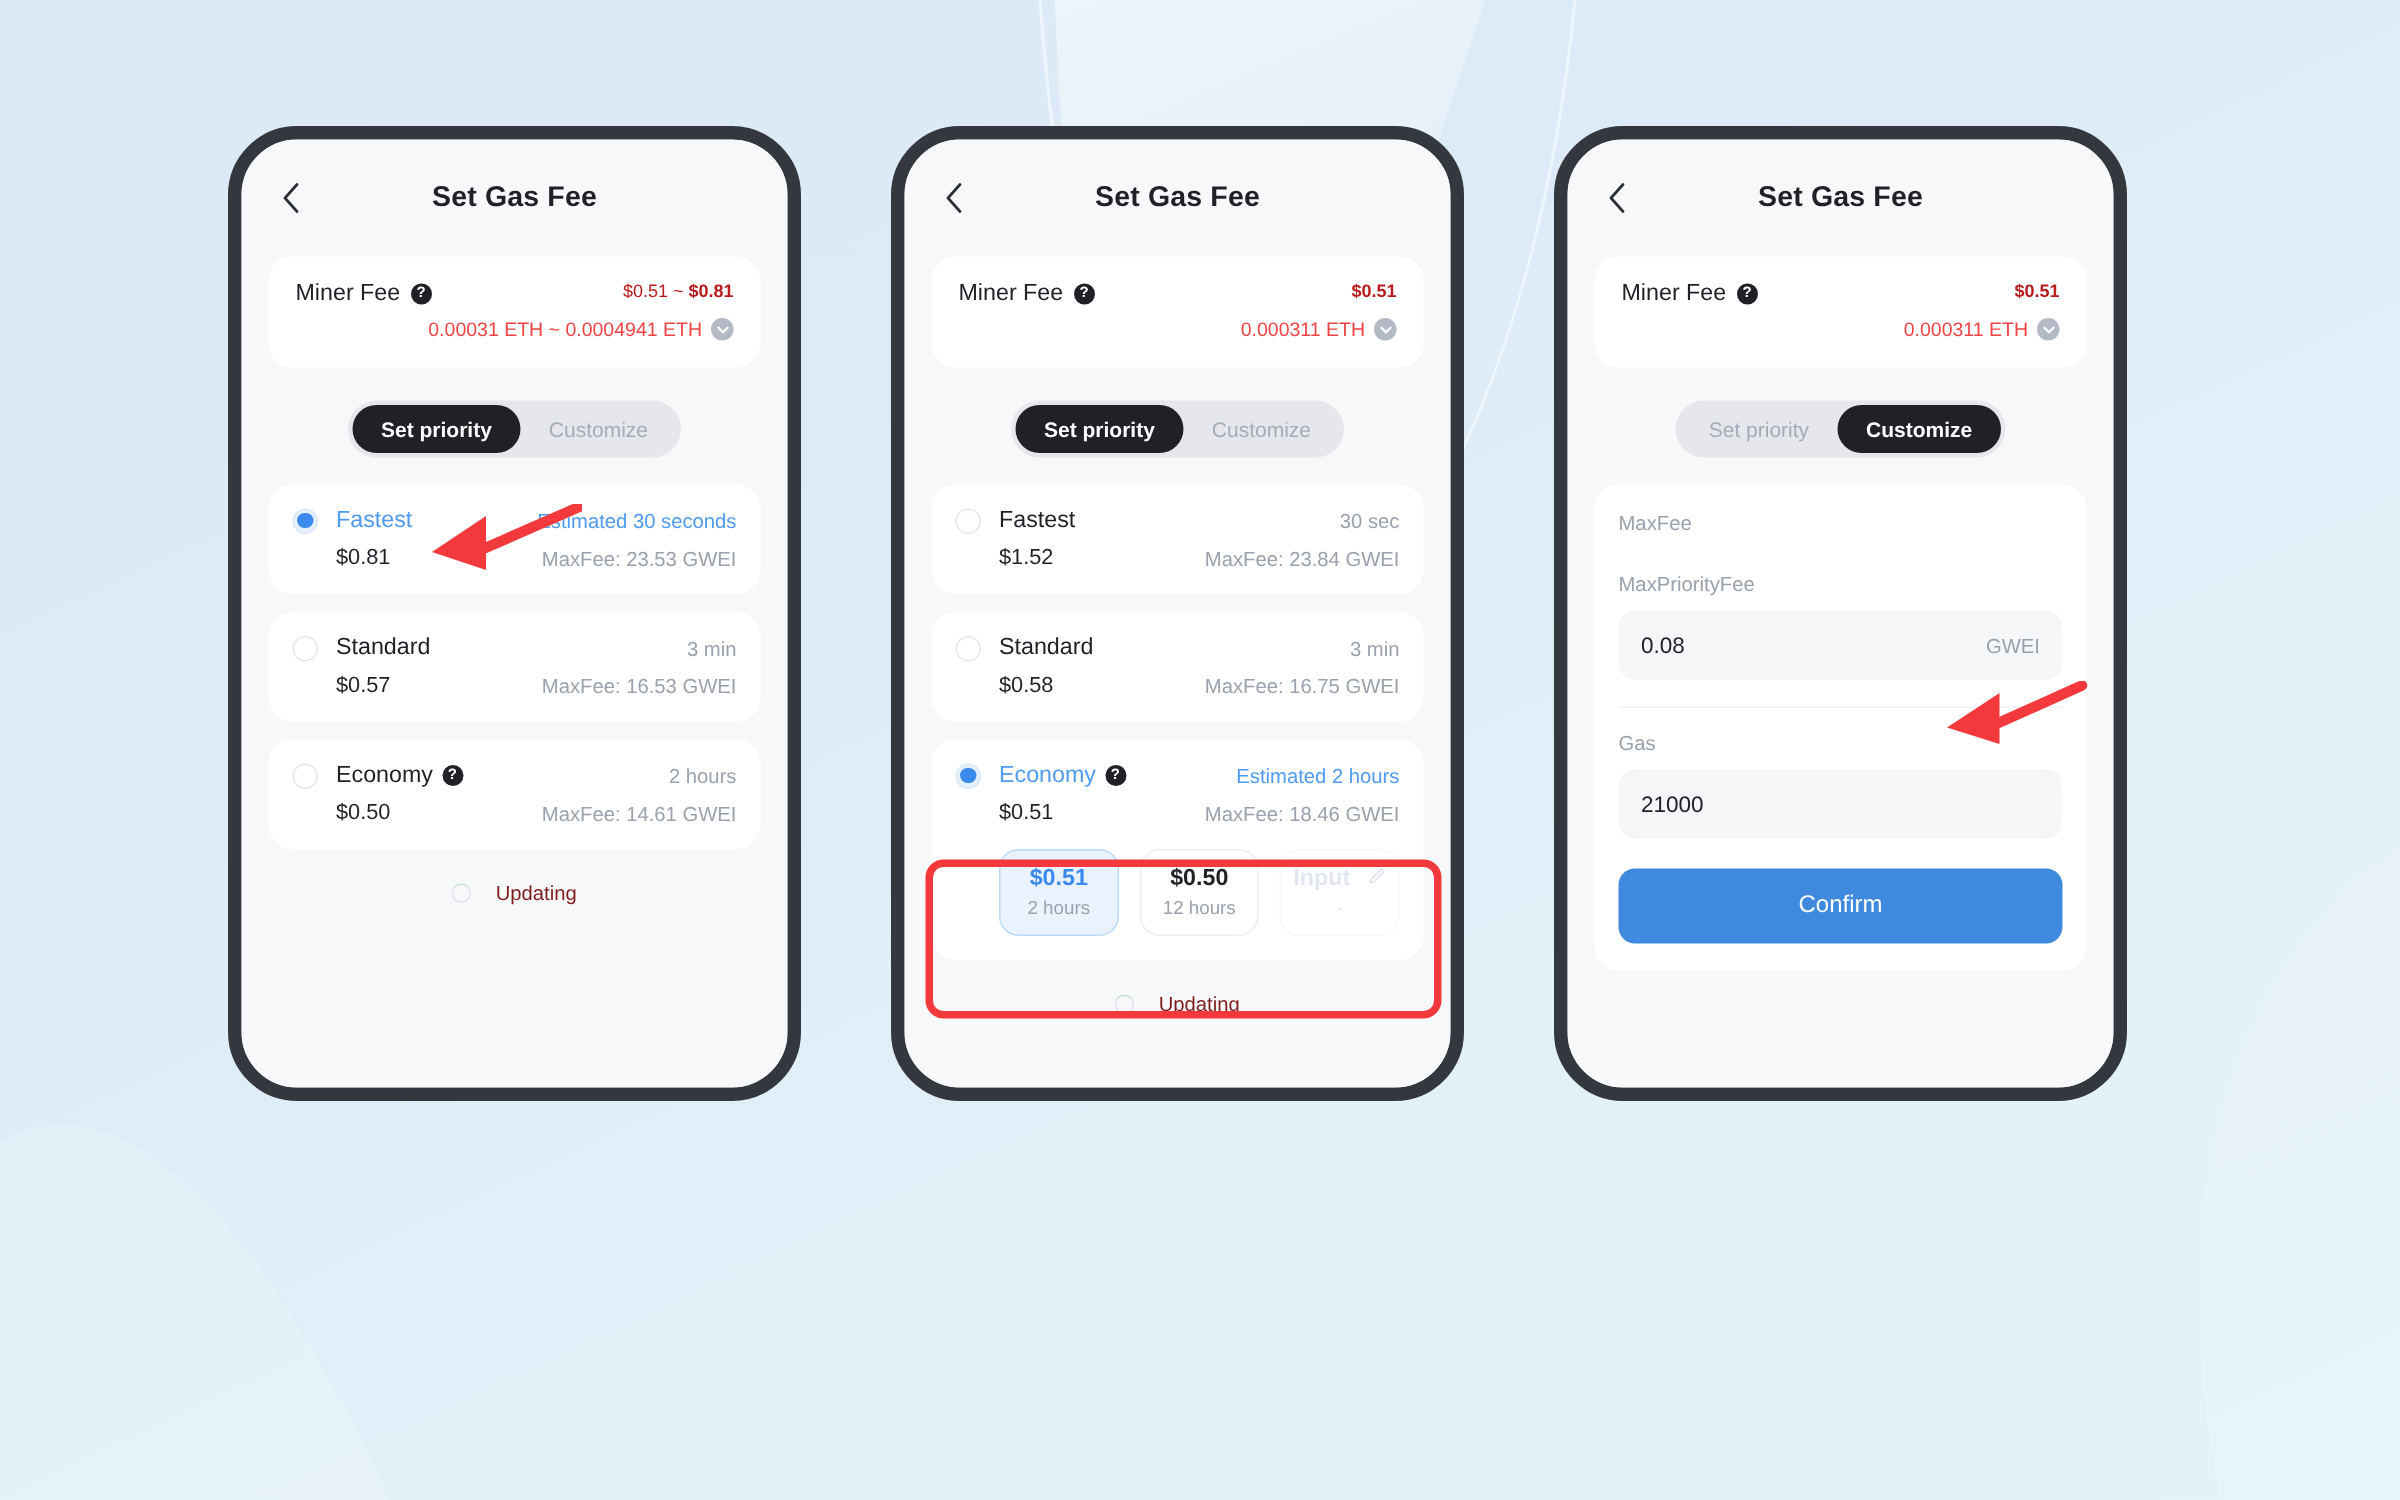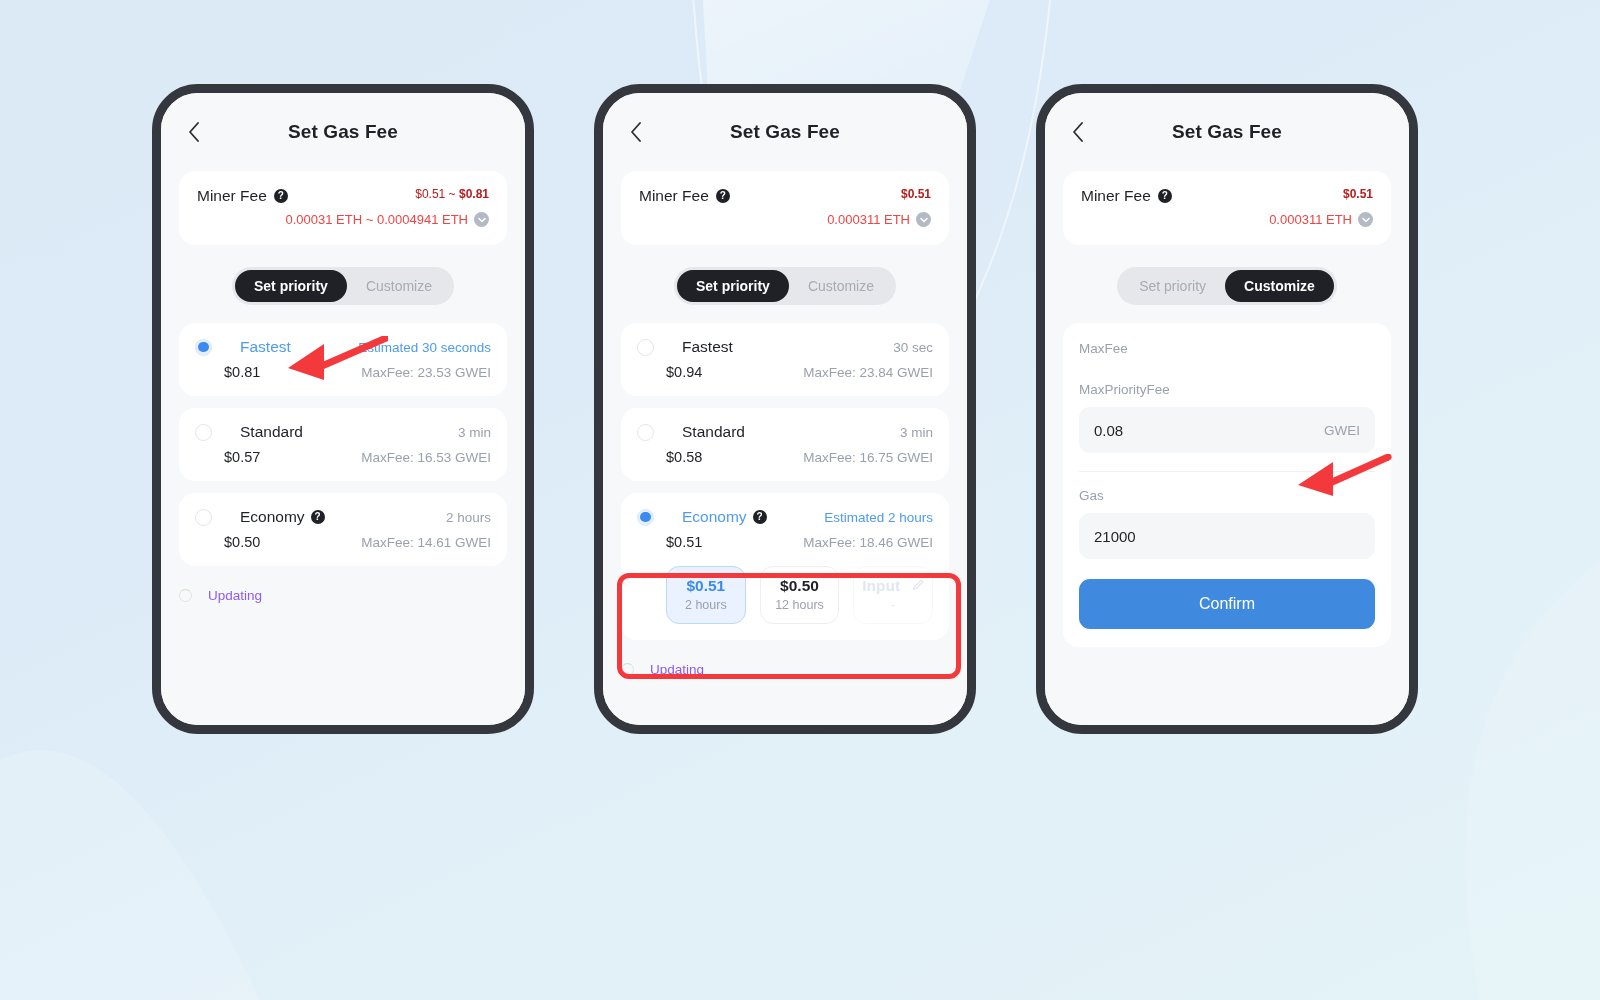--- a/index.html
+++ b/index.html
@@ -83,21 +83,21 @@
   }
   .seg-btn.active { background: #1f2127; color: #ffffff; font-weight: bold; }
 
   
   .opts { margin-top: 18px; display: flex; flex-direction: column; gap: 12px; }
   .opt {
     background: #ffffff; border-radius: 16px; padding: 15px 16px 16px 16px;
     cursor: pointer;
   }
   .opt-head { display: flex; align-items: center; justify-content: space-between; }
-  .opt-left { display: flex; align-items: center; gap: 28px; }
+  .opt-left { display: flex; align-items: center; gap: 12px; }
   .radio {
     width: 17px; height: 17px; border-radius: 50%;
     border: 1.6px solid #e2e5ea; background: #fff; flex: none;
     position: relative;
   }
   .radio.on {
     border-color: #d8e7fb; background: #e6f0fd;
   }
   .radio.on::after {
     content: ""; position: absolute; inset: 2.2px; border-radius: 50%; background: #3b8bee;
@@ -119,22 +119,22 @@
   .chip.on { background: #e9f2fe; border-color: #bcd9f8; }
   .chip-top { font-size: 15.5px; font-weight: bold; color: #1f2127; }
   .chip.on .chip-top { color: #3b8bee; }
   .chip-bot { font-size: 12.5px; color: #9aa1ae; margin-top: 3px; }
   .chip.ghost { opacity: .42; }
   .chip.ghost .chip-top { color: #b9c5de; display: flex; align-items: center; justify-content: center; gap: 12px; }
   .chip.ghost .chip-bot { color: #c8cfdc; }
 
   
   .updating {
-    display: flex; align-items: center; justify-content: flex-start; gap: 16px;
-    margin-top: 22px; font-size: 13.5px; color: #8b5cf6;
+    display: flex; align-items: center; justify-content: center; gap: 16px;
+    margin-top: 22px; font-size: 13.5px; color: #7f1d1d;
   }
   .spinner {
     width: 13px; height: 13px; border-radius: 50%;
     border: 1.6px solid #dfe3ea; border-top-color: #c3e3c8;
   }
 
   
   .form-card { background: #fff; border-radius: 16px; padding: 18px 16px 18px; margin-top: 18px; }
   .field-label { font-size: 13.5px; color: #9aa1ae; margin-bottom: 10px; }
   .field {
@@ -314,21 +314,21 @@
       <div class="opts">
         <div class="opt">
           <div class="opt-head">
             <div class="opt-left">
               <span class="radio"></span>
               <span class="opt-name">Fastest</span>
             </div>
             <span class="opt-eta">30 sec</span>
           </div>
           <div class="opt-body">
-            <span class="opt-price">$0.94</span>
+            <span class="opt-price">$1.52</span>
             <span class="opt-max">MaxFee: 23.84 GWEI</span>
           </div>
         </div>
 
         <div class="opt">
           <div class="opt-head">
             <div class="opt-left">
               <span class="radio"></span>
               <span class="opt-name">Standard</span>
             </div>

